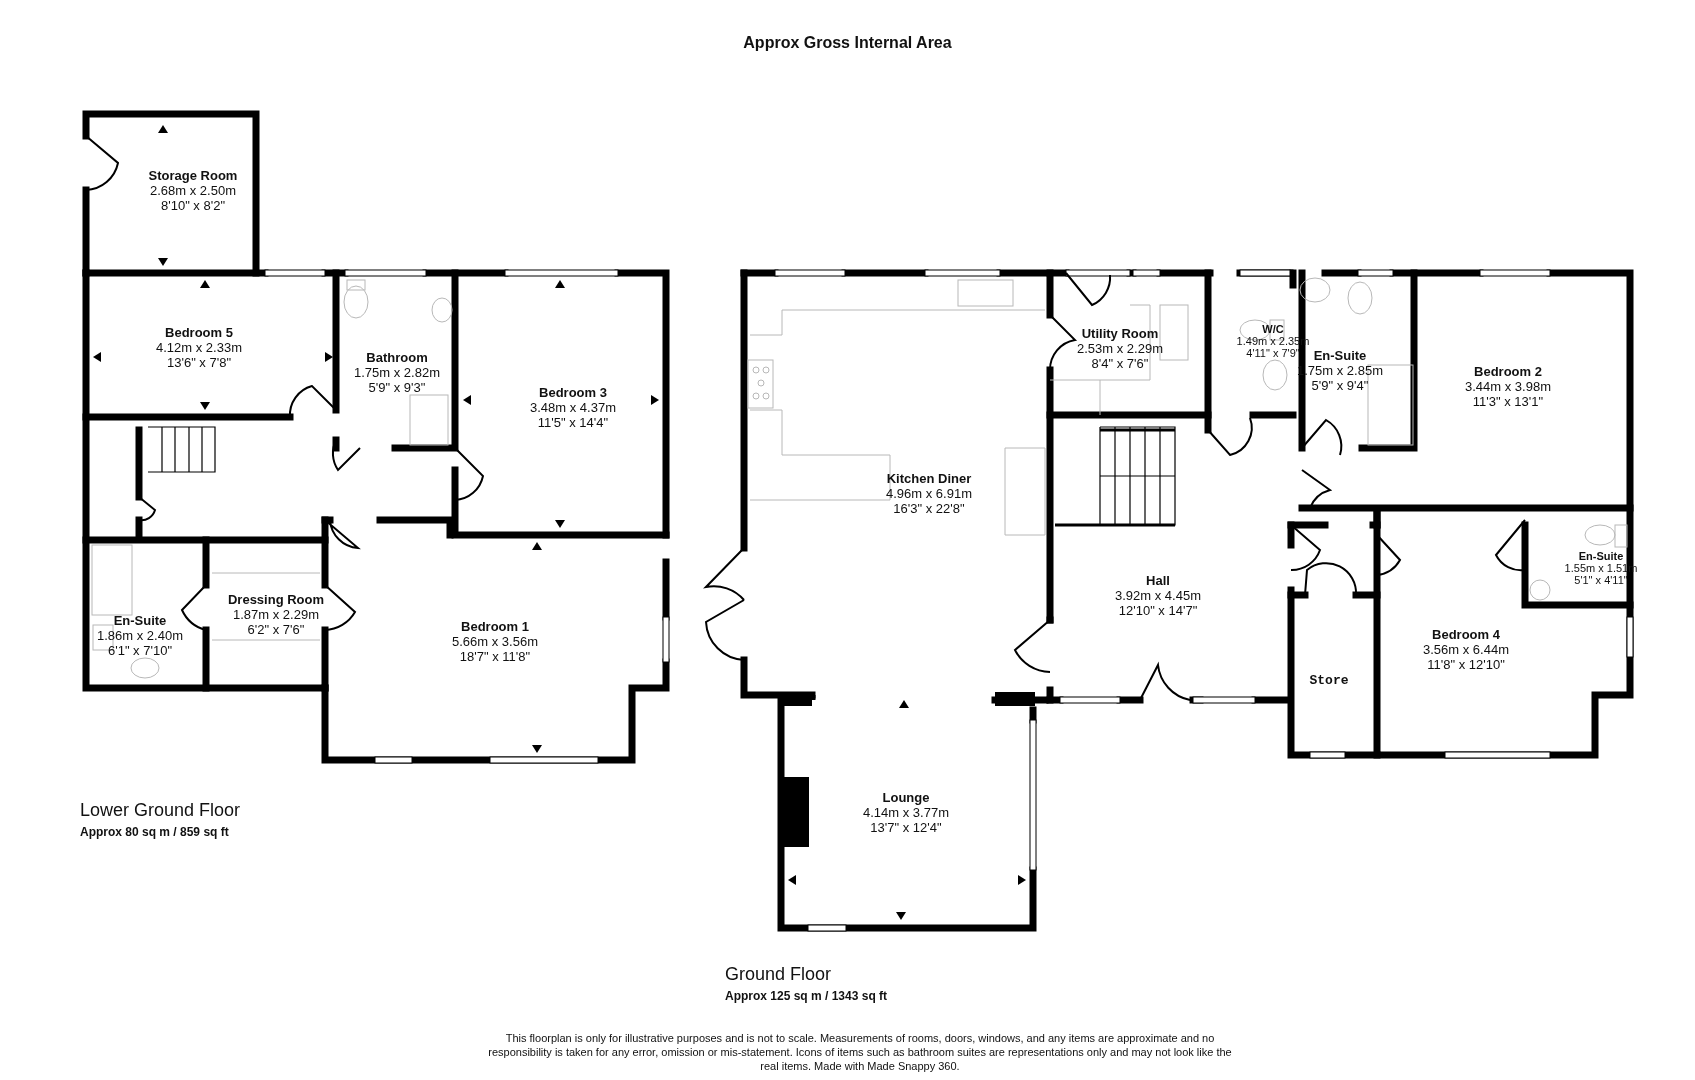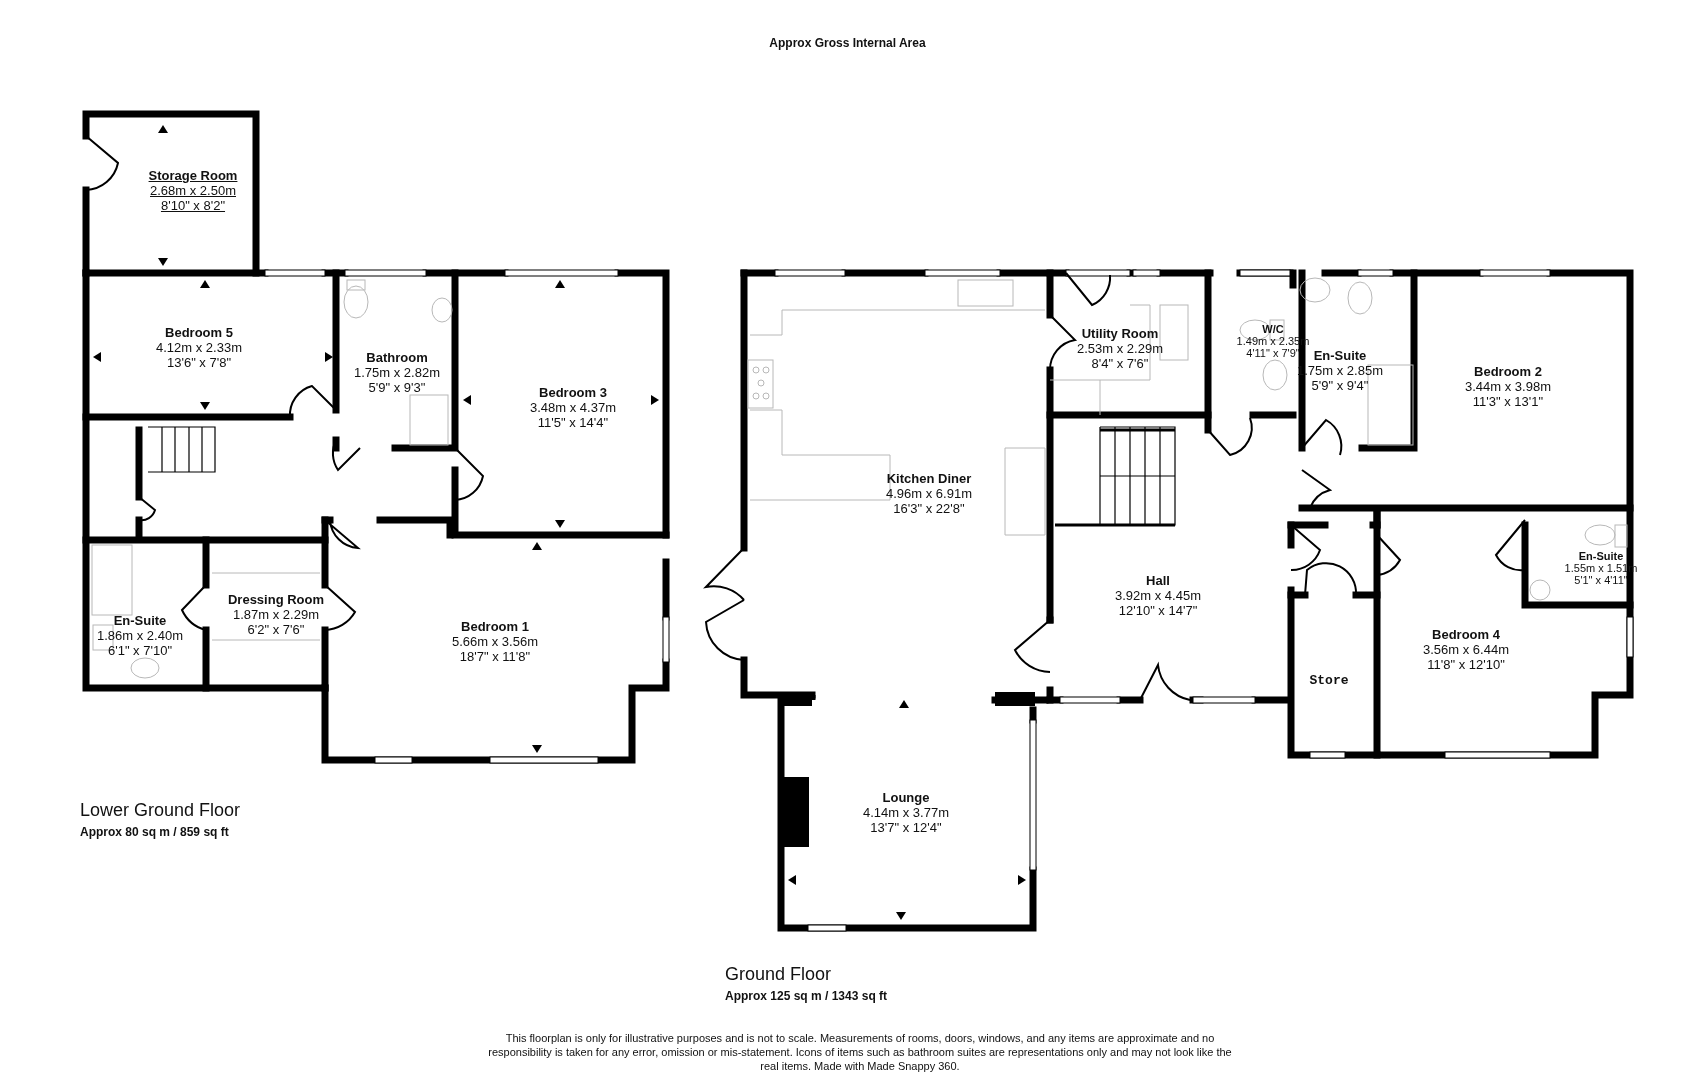--- a/index.html
+++ b/index.html
@@ -1,18 +1,18 @@
 <!DOCTYPE html>
 <html><head>
 <meta charset="utf-8">
 <style>
   html, body { margin:0; padding:0; background:#ffffff; }
   body { width:1695px; height:1080px; position:relative; overflow:hidden; font-family:"Liberation Sans", sans-serif; color:#111; }
   .abs { position:absolute; }
-  .hdr { left:0; width:1695px; top:36px; text-align:center; font-weight:bold; font-size:12px; line-height:14px; }
+  .hdr { left:0; width:1695px; top:36px; text-align:center; font-weight:bold; font-size:16px; line-height:14px; }
   svg.plan { position:absolute; left:0; top:0; }
   .room-label { position:absolute; text-align:center; font-size:13px; line-height:15px; transform:translateX(-50%); white-space:nowrap; }
   .room-label .nm { font-weight:bold; display:block; }
   .room-label .dm { display:block; }
   .room-label.small { font-size:11px; line-height:12px;margin-left:23px; }
   .floor-title { font-size:18px; }
   .floor-area { font-size:12px; font-weight:bold; margin-top:4px; }
   .disclaimer { left:480px; width:760px; top:1031px; text-align:center; font-size:11px; line-height:14px; }
 </style>
 </head>
@@ -239,21 +239,21 @@
     <polygon points="1026,880 1018,875 1018,885"></polygon>
   </g>
 
   <g fill="none" stroke="#000" stroke-width="7">
     <path d="M812 695 L812 700"></path>
     <rect x="995" y="692" width="40" height="14" fill="#000" stroke="none"></rect>
     <rect x="778" y="692" width="34" height="14" fill="#000" stroke="none"></rect>
   </g>
 </svg>
 
-<div class="room-label" style="left:193px; top:168px;text-decoration:underline;">
+<div class="room-label" style="left:193px; top:168px;">
   <span class="nm">Storage Room</span>
   <span class="dm">2.68m x 2.50m</span>
   <span class="dm">8'10" x 8'2"</span>
 </div>
 <div class="room-label" style="left:199px; top:325px;text-align:center;">
   <span class="nm">Bedroom 5</span>
   <span class="dm">4.12m x 2.33m</span>
   <span class="dm">13'6" x 7'8"</span>
 </div>
 <div class="room-label" style="left:397px; top:350px;">

